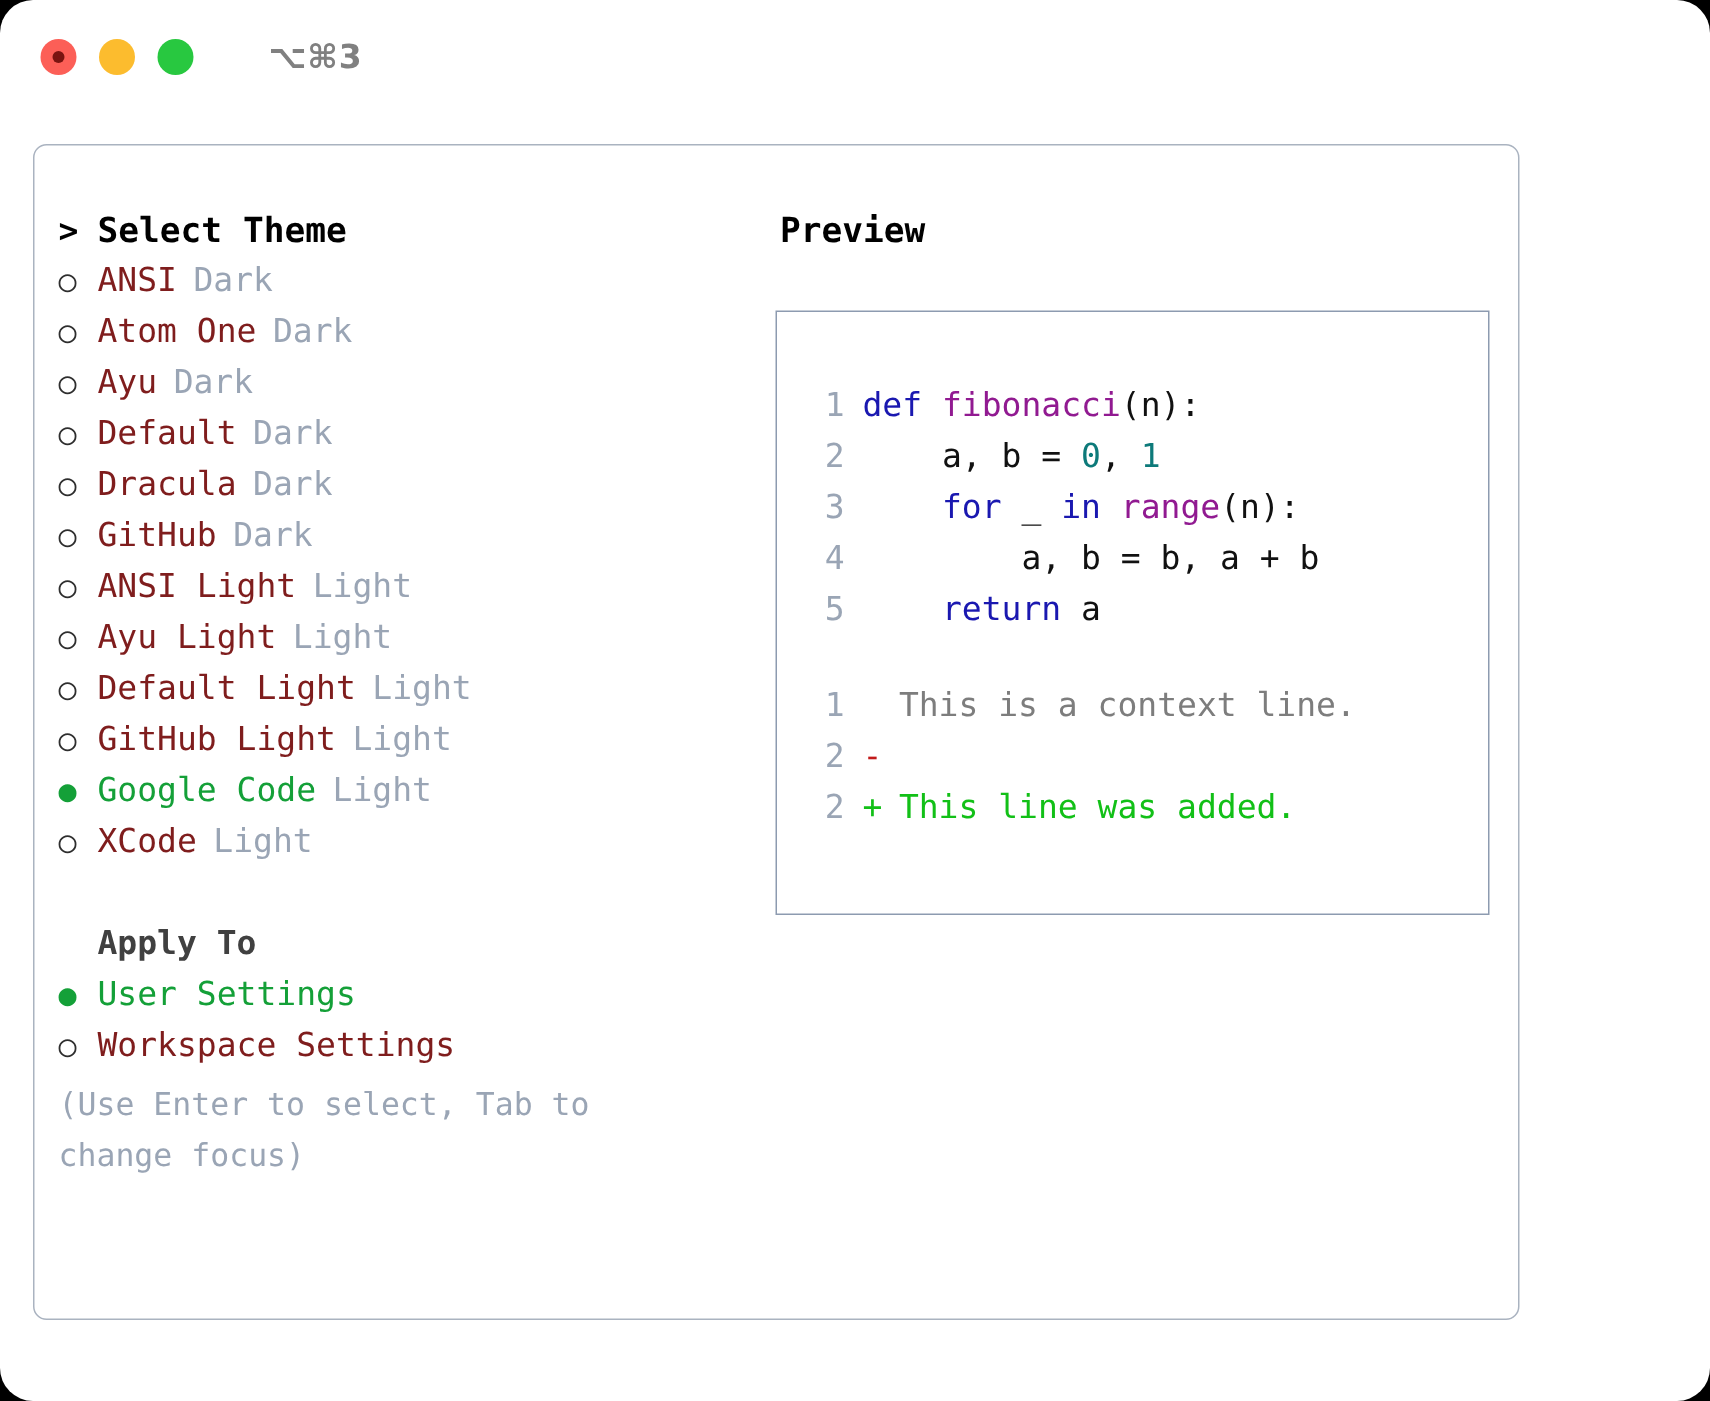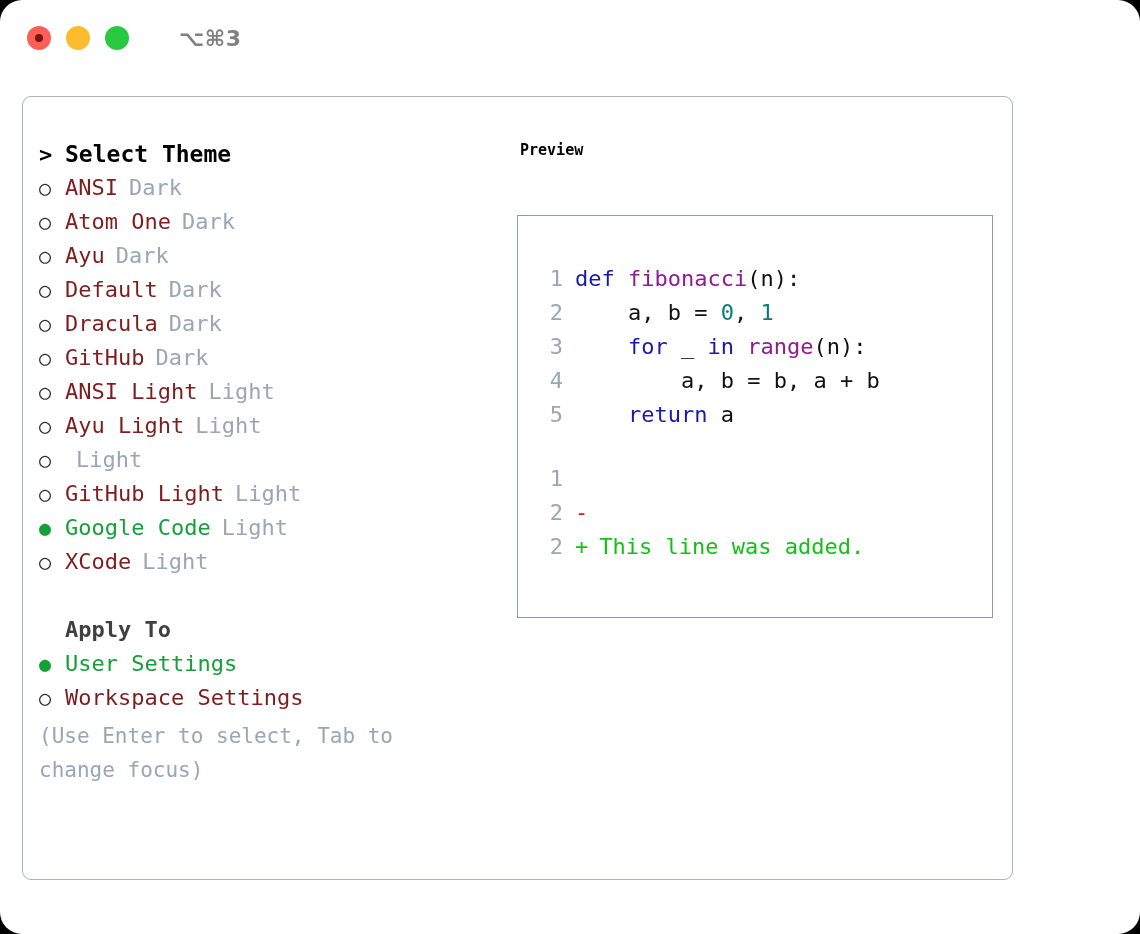--- a/index.html
+++ b/index.html
@@ -125,24 +125,24 @@
   .spacer-row { height: 34px; }
   .hint {
     font-size: 21px;
     line-height: 34px;
     color: #9aa5b5;
     width: 410px;
   }
 
   
   .preview-title {
-    font-size: 15px;
+    font-size: 23px;
     font-weight: bold;
     color: #000000;
-    margin-bottom: 56px;
+    margin-bottom: 40px;
     padding-left: 3px;
   }
   .code-box {
     width: 476px;
     height: 403px;
     box-sizing: border-box;
     border: 1px solid #8d9bb0;
     background: #ffffff;
     padding: 50px 0 0 15px;
   }
@@ -238,20 +238,21 @@
         </div>
 
         <div class="row">
           <span class="marker">○</span>
           <span class="label">Ayu Light</span>
           <span class="variant">Light</span>
         </div>
 
         <div class="row">
           <span class="marker">○</span>
+          <span class="label">Default Light</span>
           <span class="variant">Light</span>
         </div>
 
         <div class="row">
           <span class="marker">○</span>
           <span class="label">GitHub Light</span>
           <span class="variant">Light</span>
         </div>
 
         <div class="row">
@@ -327,20 +328,21 @@
             <span class="tok-pln">    </span>
             <span class="tok-kw">return</span>
             <span class="tok-pln"> a</span>
           </div>
 
           <div class="code-gap"></div>
 
           <div class="code-line">
             <span class="lineno">1</span>
             <span class="tok-ctx"> </span>
+            <span class="tok-ctx" style="margin-left:11px">This is a context line.</span>
           </div>
 
           <div class="code-line">
             <span class="lineno">2</span>
             <span class="tok-del">-</span>
           </div>
 
           <div class="code-line">
             <span class="lineno">2</span>
             <span class="tok-add">+</span>

